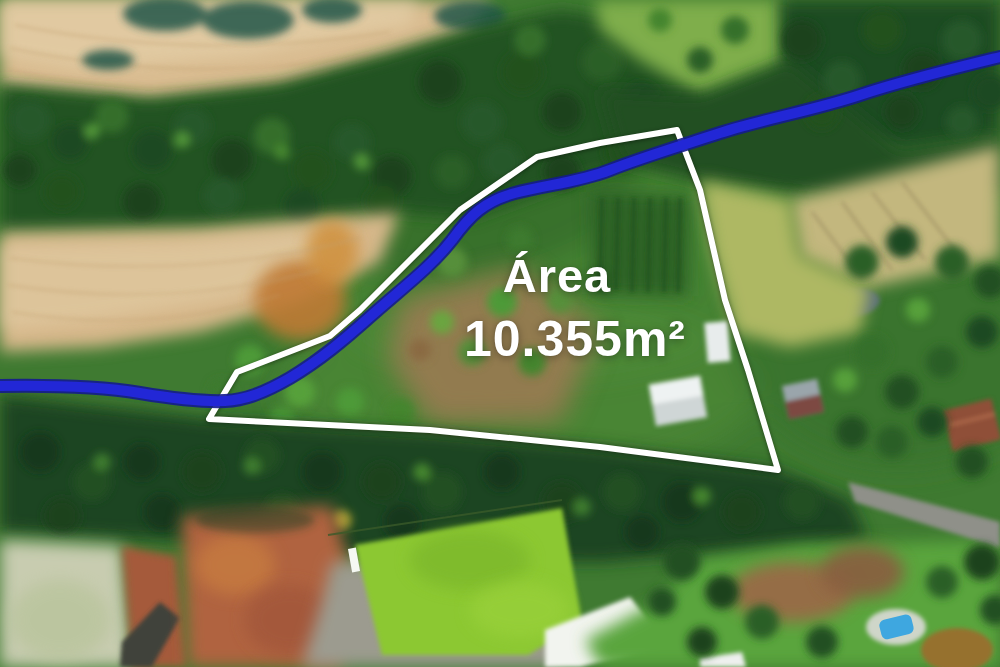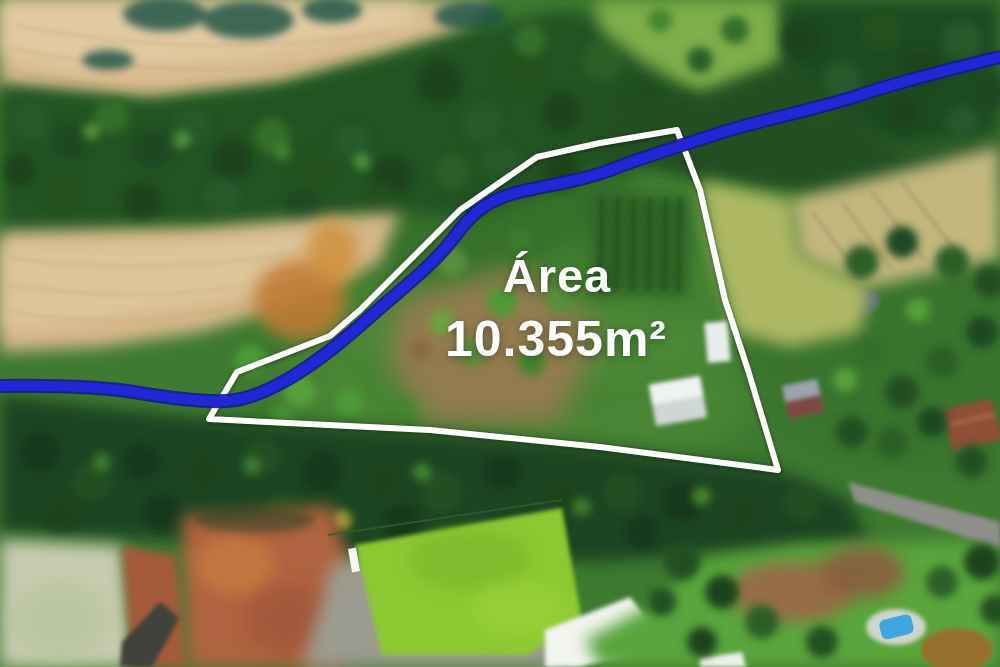--- a/index.html
+++ b/index.html
@@ -10,21 +10,21 @@
   .stage svg{position:absolute;left:0;top:0;display:block;}
   .overlay-text{
     position:absolute;left:0;top:0;width:100%;height:100%;pointer-events:none;
   }
   .area-label,.area-value{
     position:absolute;color:var(--text-color,#fff);font-weight:700;
     text-shadow:0 2px 8px rgba(0,0,0,.35), 0 0 2px rgba(0,0,0,.18);
     white-space:nowrap;transform:translateX(-50%);line-height:1;
   }
   .area-label{left:557px;top:252px;font-size:47px;letter-spacing:1px;}
-  .area-value{left:556px;top:314px;font-size:50px;letter-spacing:1px;}
+  .area-value{left:575px;top:314px;font-size:50px;letter-spacing:1px;}
   .boundary{fill:none;stroke-width:6;stroke-linejoin:round;
     filter:drop-shadow(0 1px 2px rgba(0,0,0,.45));}
   .river-edge{fill:none;stroke-width:14;stroke-linecap:round;opacity:.9;}
   .river-main{fill:none;stroke-width:10;stroke-linecap:round;}
 </style>
 </head>
 <body>
 
 <div class="stage">
   <svg width="1000" height="667" viewBox="0 0 1000 667">

